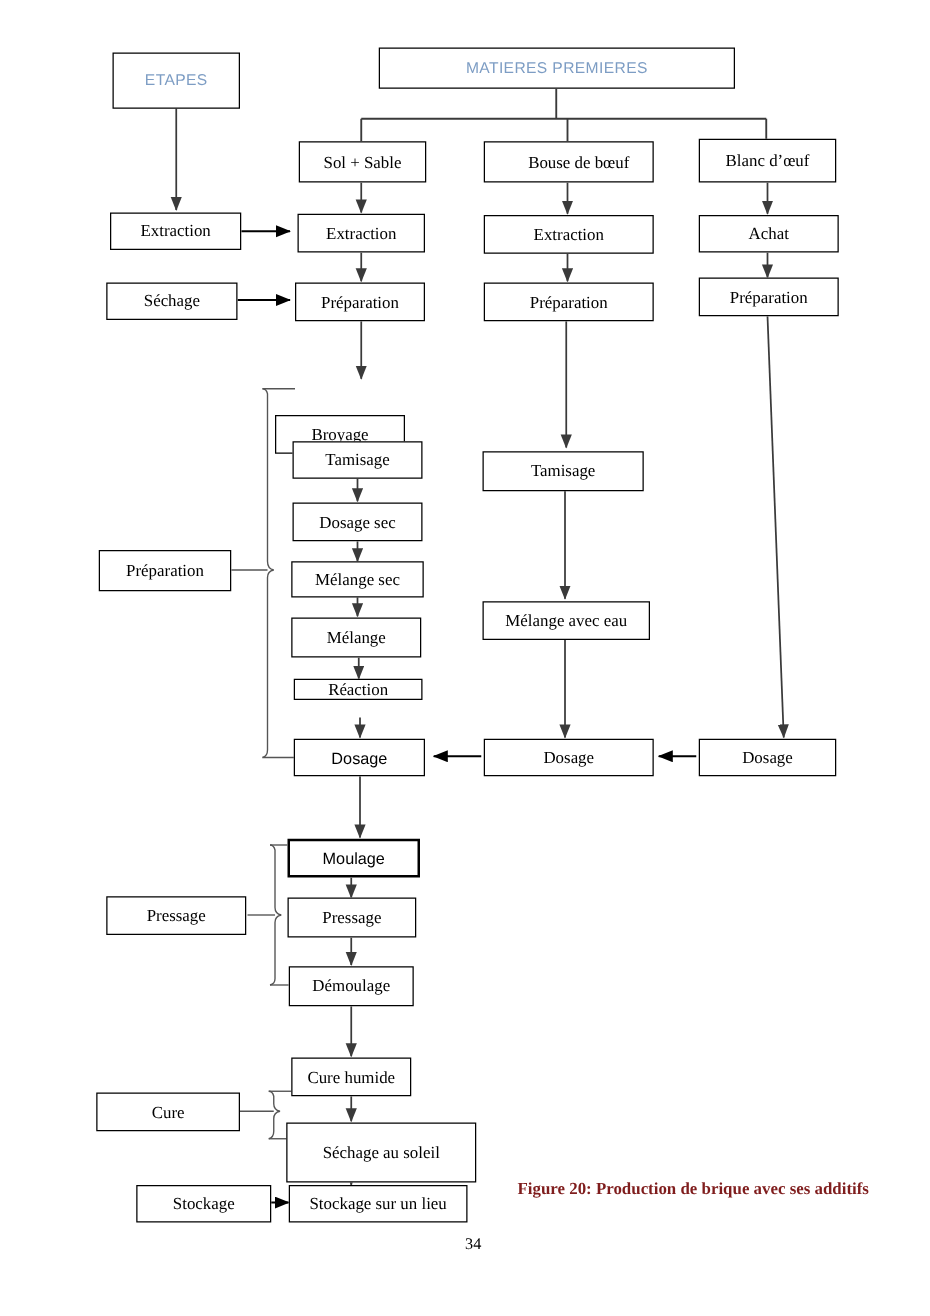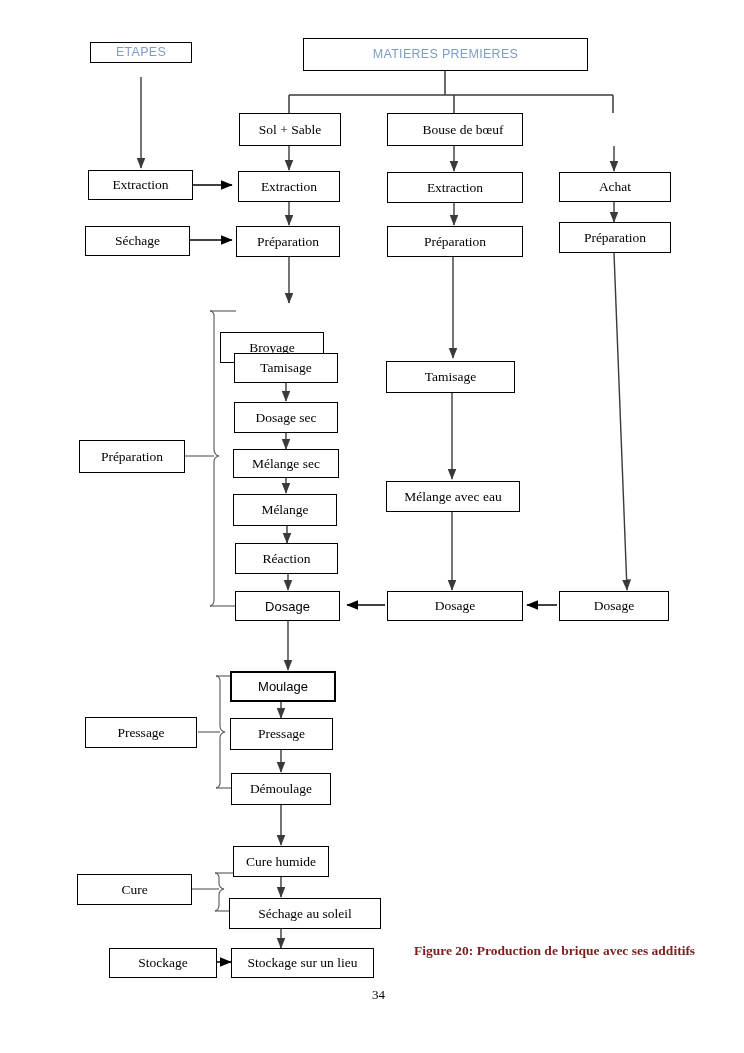--- a/index.html
+++ b/index.html
@@ -160,36 +160,39 @@
       <path d="M216,676 L230,676"></path>
       <path d="M216,788 L231,788"></path>
 
       <path d="M215,873 Q218,873 219,877 L219,883 Q219,888 224,889 Q219,890 219,895 L219,905 Q219,910 215,911"></path>
       <path d="M219,889 L192,889"></path>
       <path d="M215,873 L234,873"></path>
       <path d="M215,911 L234,911"></path>
     </g>
   </svg>
 
-  <div class="node header" style="left:90px; top:42px; width:102px; height:21px;">
+  <div class="node header" style="left:90px; top:42px; width:102px; height:45px;">
     <span>ETAPES</span>
   </div>
 
   <div class="node header" style="left:303px; top:38px; width:285px; height:33px;">
     <span>MATIERES PREMIERES</span>
   </div>
 
   <div class="node" style="left:239px; top:113px; width:102px; height:33px;">
     <span>Sol + Sable</span>
   </div>
 
   <div class="node" style="left:387px; top:113px; width:136px; height:33px;padding-left:16px;">
     <span>Bouse de bœuf</span>
   </div>
 
+  <div class="node" style="left:559px; top:111px; width:110px; height:35px;">
+    <span>Blanc d’œuf</span>
+  </div>
 
   <div class="node" style="left:88px; top:170px; width:105px; height:30px;">
     <span>Extraction</span>
   </div>
 
   <div class="node" style="left:85px; top:226px; width:105px; height:30px;">
     <span>Séchage</span>
   </div>
 
   <div class="node" style="left:79px; top:440px; width:106px; height:33px;">
@@ -229,21 +232,21 @@
   </div>
 
   <div class="node" style="left:233px; top:449px; width:106px; height:29px;">
     <span>Mélange sec</span>
   </div>
 
   <div class="node" style="left:233px; top:494px; width:104px; height:32px;">
     <span>Mélange</span>
   </div>
 
-  <div class="node" style="left:235px; top:543px; width:103px; height:31px;">
+  <div class="node" style="left:235px; top:543px; width:103px; height:17px;">
     <span>Réaction</span>
   </div>
 
   <div class="node sans" style="left:235px; top:591px; width:105px; height:30px;">
     <span>Dosage</span>
   </div>
 
   <div class="node" style="left:387px; top:172px; width:136px; height:31px;">
     <span>Extraction</span>
   </div>
@@ -285,21 +288,21 @@
   </div>
 
   <div class="node" style="left:231px; top:773px; width:100px; height:32px;">
     <span>Démoulage</span>
   </div>
 
   <div class="node" style="left:233px; top:846px; width:96px; height:31px;">
     <span>Cure humide</span>
   </div>
 
-  <div class="node" style="left:229px; top:898px; width:152px; height:31px;">
+  <div class="node" style="left:229px; top:898px; width:152px; height:48px;">
     <span>Séchage au soleil</span>
   </div>
 
   <div class="node" style="left:231px; top:948px; width:143px; height:30px;align-items:center;">
     <span>Stockage sur un lieu</span>
   </div>
 
   <div class="caption" style="left:414px; top:943px;">Figure 20: Production de brique avec ses additifs</div>
 
   <div class="pagenum" style="left:372px; top:987px;">34</div>

